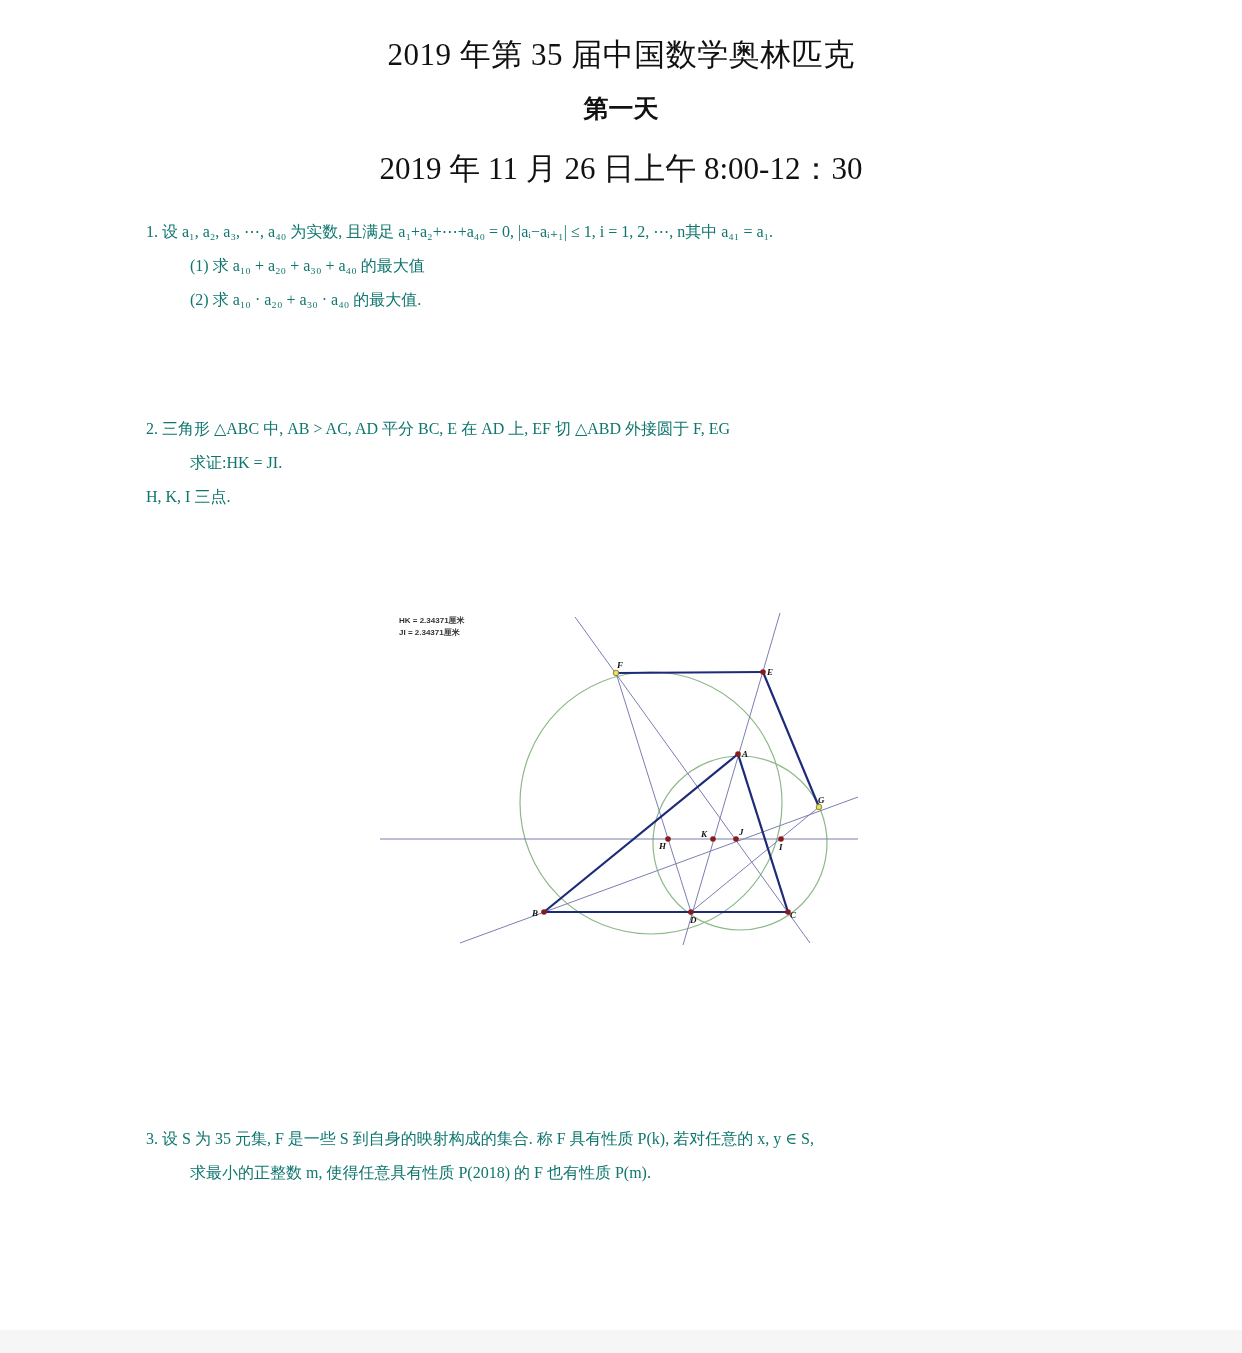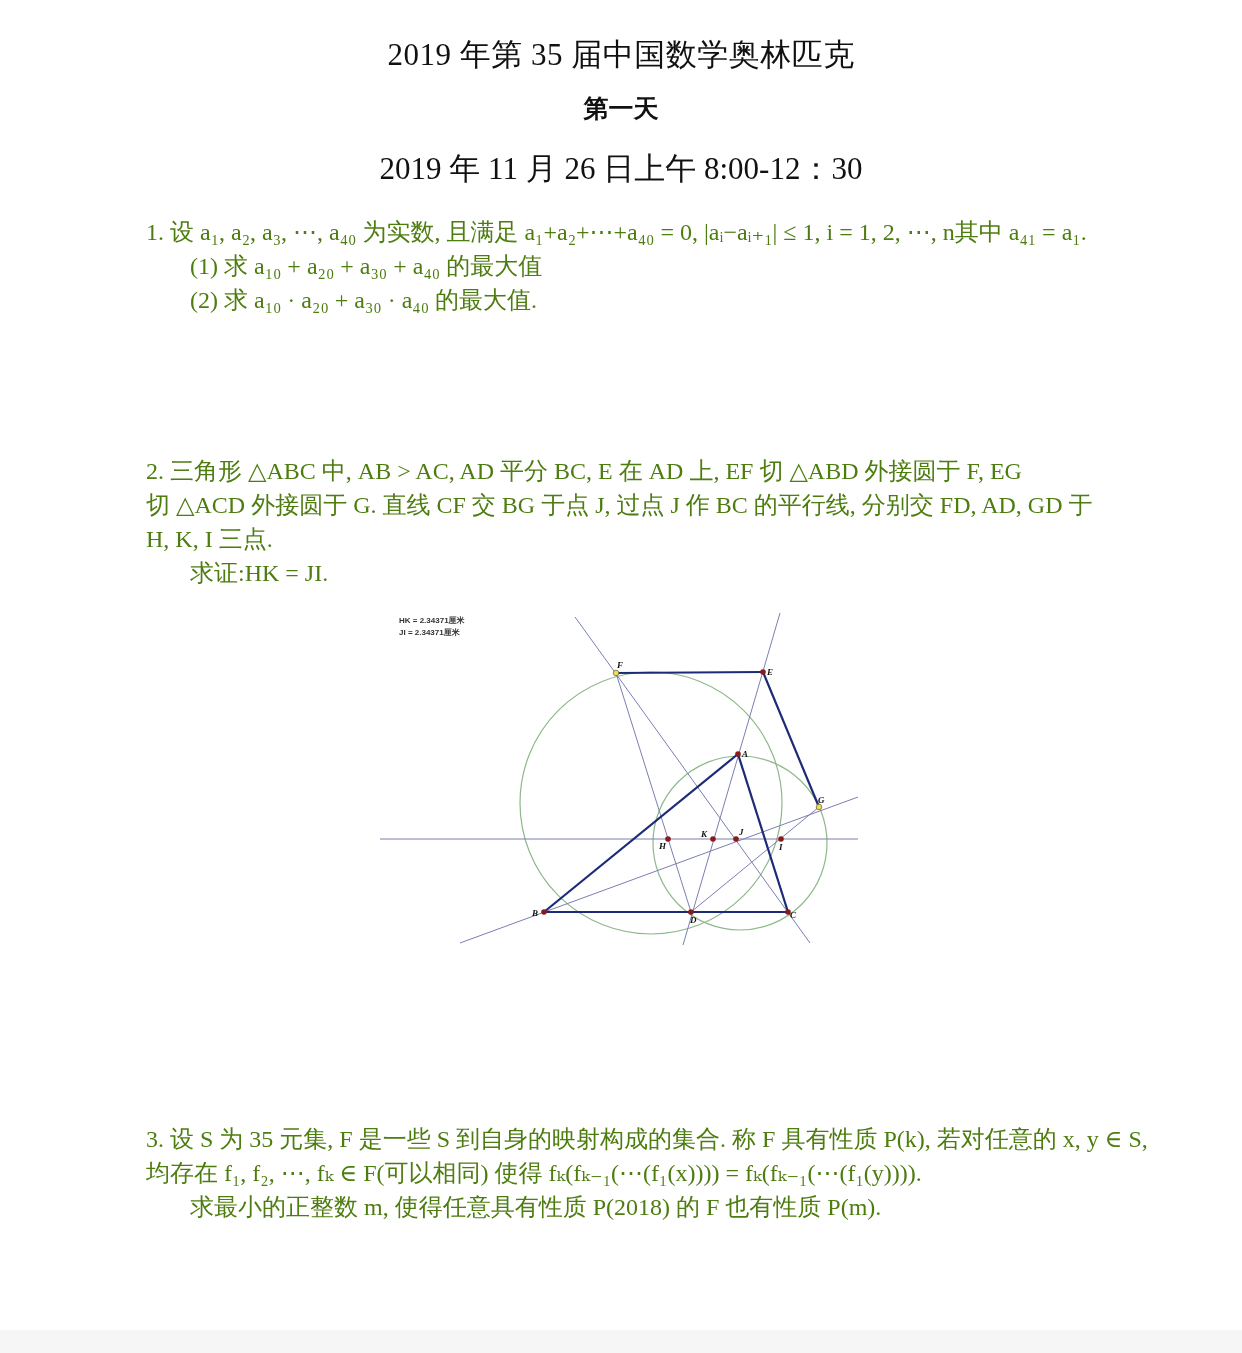--- a/index.html
+++ b/index.html
@@ -10,26 +10,26 @@
   .page { position: absolute; left: 0; top: 0; width: 1242px; height: 1042px; }
   .title {
     position: absolute; left: 0; width: 1242px; text-align: center;
     font-family: "Liberation Serif", "DejaVu Serif", serif; color: #111;
   }
   .t1 { top: 34px; font-size: 31px; letter-spacing: 0.5px; }
   .t2 { top: 92px; font-size: 25px; font-weight: bold; }
   .t3 { top: 148px; font-size: 31px; }
   .prob {
     position: absolute; left: 146px; width: 950px;
-    font-family: "Liberation Serif", "DejaVu Serif", serif; font-size: 24px; line-height: 34px; color: #4d7c0f;
+    font-family: "Liberation Serif", "DejaVu Serif", serif; font-size: 16px; line-height: 34px; color: #0f766e;
   }
   .prob .line { white-space: nowrap; }
   .indent { padding-left: 44px; }
   .p1 { top: 215px; }
-  .p2 { top: 454px; }
+  .p2 { top: 412px; }
   .p3 { top: 1122px; }
   .figure { position: absolute; left: 370px; top: 605px; width: 500px; height: 350px; }
   .figure svg { position: absolute; left: 0; top: 0; }
   .measure {
     position: absolute; left: 0; font-family: "Liberation Sans", "DejaVu Sans", sans-serif;
     font-size: 8px; font-weight: bold; color: #333; margin-left: 29px;
   }
   .ptlabel { font-family: "Liberation Serif", "DejaVu Serif", serif; font-size: 9px; font-weight: bold; font-style: italic; fill: #111; }
   .footer-shade { position: absolute; left: 0; top: 1330px; width: 1242px; height: 23px; background: #f6f6f6; }
 </style>
@@ -49,23 +49,22 @@
     </div>
     <div class="line indent">(1) 求 a₁₀ + a₂₀ + a₃₀ + a₄₀ 的最大值</div>
     <div class="line indent">(2) 求 a₁₀ · a₂₀ + a₃₀ · a₄₀ 的最大值.</div>
   </div>
 
   <div class="prob p2">
     <div class="line">
       <span>2.</span>
       <span>三角形 △ABC 中, AB &gt; AC, AD 平分 BC, E 在 AD 上, EF 切 △ABD 外接圆于 F, EG</span>
     </div>
-    <div class="line">切 △ACD 外接圆于 G. 直线 CF 交 BG 于点 J, 过点 J 作 BC 的平行线, 分别交 FD, AD, GD 于</div>
+    <div class="line indent">求证:HK = JI.</div>
     <div class="line">H, K, I 三点.</div>
-    <div class="line indent">求证:HK = JI.</div>
   </div>
 
   <div class="figure">
     <div class="measure" style="top:10px;">HK = 2.34371厘米</div>
     <div class="measure" style="top:22px;">JI = 2.34371厘米</div>
     <svg width="500" height="350" viewBox="0 0 500 350">
 
       <circle cx="281" cy="198" r="131" fill="none" stroke="#8fb88a" stroke-width="1.2"></circle>
       <circle cx="370" cy="238" r="87" fill="none" stroke="#8fb88a" stroke-width="1.2"></circle>
 
@@ -114,18 +113,17 @@
       <text class="ptlabel" x="369" y="230">J</text>
       <text class="ptlabel" x="409" y="245">I</text>
     </svg>
   </div>
 
   <div class="prob p3">
     <div class="line">
       <span>3.</span>
       <span>设 S 为 35 元集, F 是一些 S 到自身的映射构成的集合. 称 F 具有性质 P(k), 若对任意的 x, y ∈ S,</span>
     </div>
-    <div class="line">均存在 f₁, f₂, ⋯, fₖ ∈ F(可以相同) 使得 fₖ(fₖ₋₁(⋯(f₁(x)))) = fₖ(fₖ₋₁(⋯(f₁(y)))).</div>
     <div class="line indent">求最小的正整数 m, 使得任意具有性质 P(2018) 的 F 也有性质 P(m).</div>
   </div>
 
   <div class="footer-shade"></div>
 </div>
 
 </body></html>

